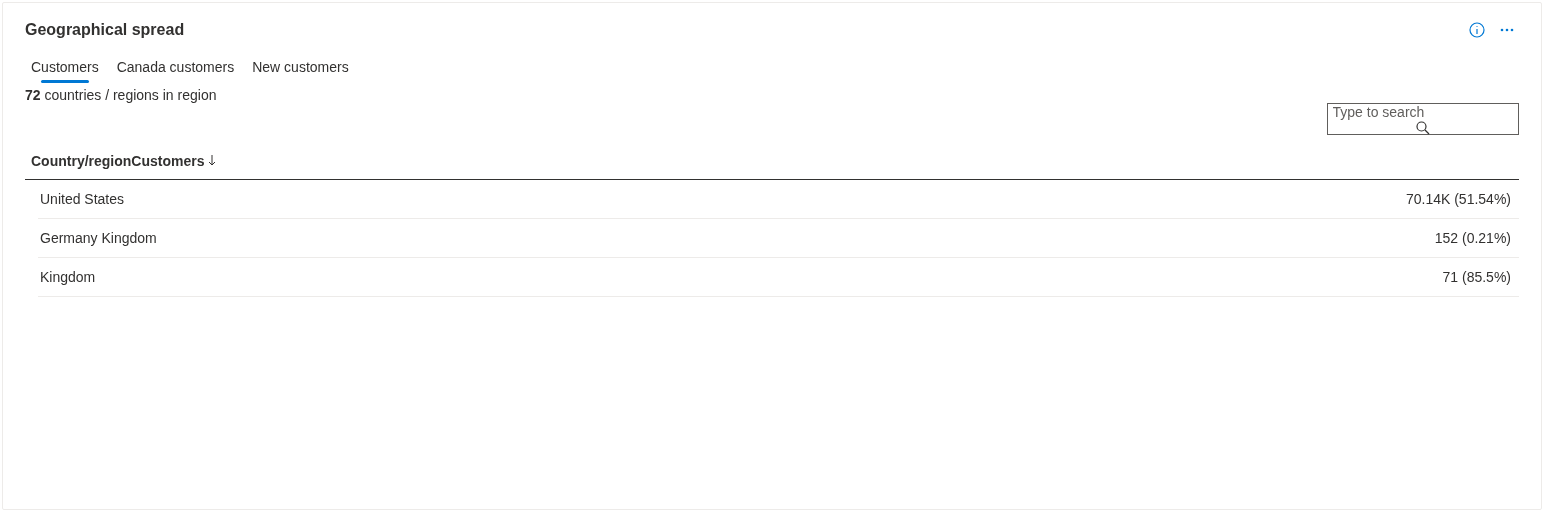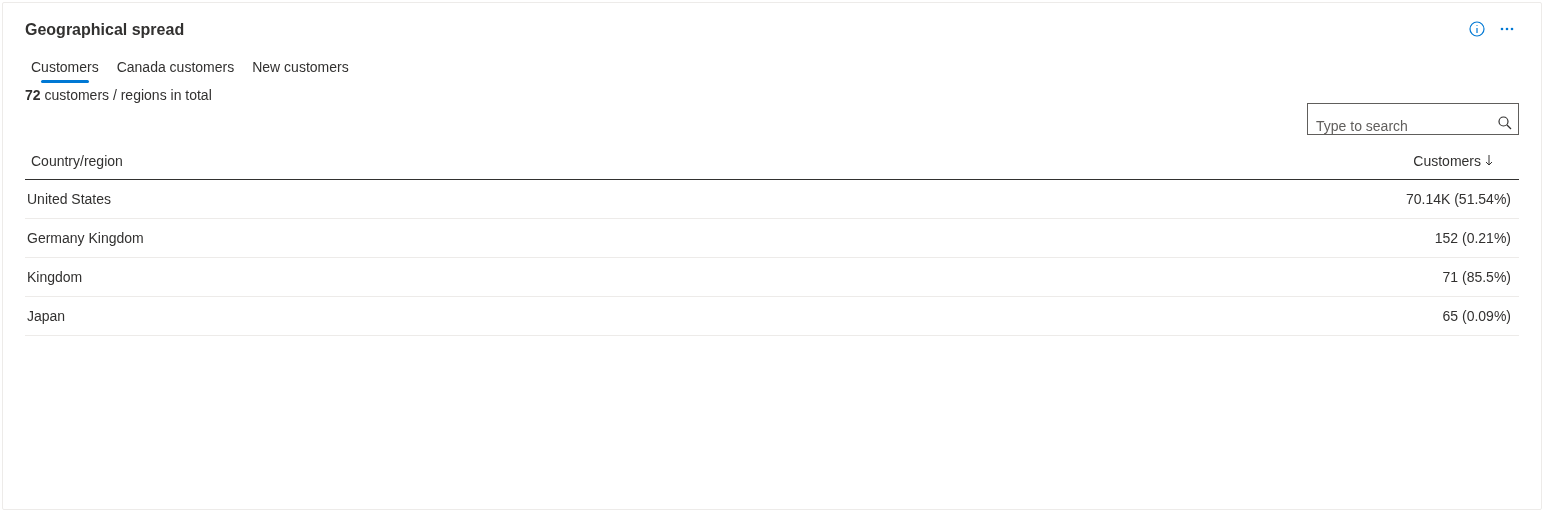--- a/index.html
+++ b/index.html
@@ -15,21 +15,21 @@
       height: 508px;
       border: 1px solid #edebe9;
       border-radius: 2px;
       background: #ffffff;
       padding: 18px 22px 18px 22px;
       position: relative;
     }
     .card-header {
       display: flex;
       justify-content: space-between;
-      align-items: flex-start;
+      align-items: center;
     }
     .title {
       font-size: 16px;
       font-weight: 600;
       color: #323130;
     }
     .header-icons {
       display: flex;
       align-items: center;
       gap: 14px;
@@ -70,67 +70,68 @@
       font-size: 14px;
       color: #323130;
     }
     .summary .bold { font-weight: 700; }
     .search-row {
       display: flex;
       justify-content: flex-end;
       margin-top: 0px;
     }
     .search-box {
-      width: 212px;
+      width: 192px;
       height: 32px;
       border: 1px solid #605e5c;
       display: flex;
-      align-items: flex-end;
+      align-items: center;
       padding: 0 8px;
       position: relative;
+      flex-direction: column;
     }
     .search-box input {
       border: none;
       outline: none;
       flex: 1;
       font-size: 14px;
       font-family: inherit;
       color: #323130;
     }
     .search-box input::placeholder { color: #605e5c; }
     .table-wrap {
       margin-top: 8px;
       position: relative;
     }
     .table-header {
       display: flex;
-      justify-content: space-between;
       align-items: center;
       padding: 10px 6px 10px 6px;
       border-bottom: 1px solid #323130;
-      font-weight: 400;
+      font-weight: 700;
     }
     .th-left { }
     .th-right {
       display: inline-flex;
       align-items: center;
       gap: 2px;
       padding-right: 18px;
     }
     .table-body {
       height: 258px;
       overflow-y: auto;
     }
     .row {
       display: flex;
       justify-content: space-between;
       align-items: center;
       padding: 11px 2px 11px 2px;
       border-bottom: 1px solid #edebe9;
       font-size: 14px;
+      margin-left: 13px;
     }
     .row .cell-right {
       padding-right: 6px;
     }
     
     .table-body::-webkit-scrollbar { width: 10px; }
     .table-body::-webkit-scrollbar-thumb { background: #c8c6c4; border-radius: 0px; }
     .table-body::-webkit-scrollbar-track { background: transparent; }
   </style>
 </head>
@@ -158,21 +159,21 @@
     </div>
   </div>
 
   <div class="tabs">
     <div class="tab active">Customers</div>
     <div class="tab">Canada customers</div>
     <div class="tab">New customers</div>
   </div>
 
   <div class="summary">
-    <span class="bold">72</span><span> customers / regions in total</span>
+    <span class="bold">72</span><span> countries / regions in region</span>
   </div>
 
   <div class="search-row">
     <div class="search-box">
       <input type="text" placeholder="Type to search" style="">
       <span>
         <svg width="16" height="16" viewBox="0 0 16 16" fill="none" stroke="#323130" stroke-width="1.2">
           <circle cx="6.5" cy="6.5" r="4.5"></circle>
           <line x1="14" y1="14" x2="10" y2="10"></line>
         </svg>
@@ -199,20 +200,16 @@
         <span class="cell-right">70.14K (51.54%)</span>
       </div>
       <div class="row">
         <span>Germany Kingdom</span>
         <span class="cell-right">152 (0.21%)</span>
       </div>
       <div class="row">
         <span>Kingdom</span>
         <span class="cell-right">71 (85.5%)</span>
       </div>
-      <div class="row">
-        <span>Japan</span>
-        <span class="cell-right">65 (0.09%)</span>
-      </div>
     </div>
   </div>
 
 </div>
 
 </body></html>

